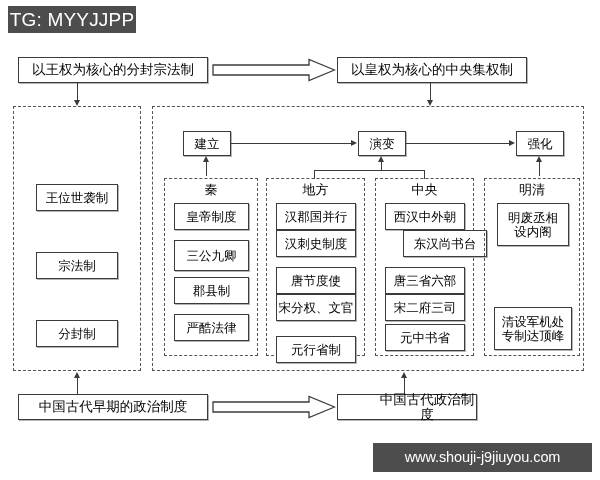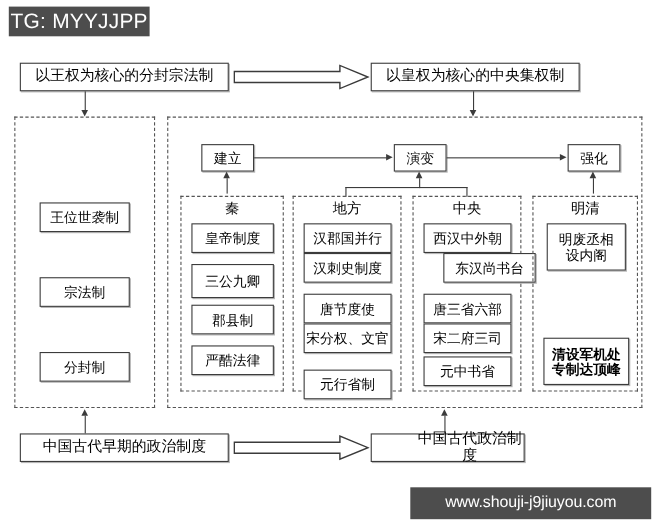--- a/index.html
+++ b/index.html
@@ -184,21 +184,21 @@
   <div class="box" style="left:385px; top:203px; width:80px; height:27px;">西汉中外朝</div>
   <div class="box" style="left:385px; top:230px; width:84px; height:27px;margin-left:18px;">东汉尚书台</div>
   <div class="box" style="left:385px; top:267px; width:80px; height:27px;">唐三省六部</div>
   <div class="box" style="left:385px; top:294px; width:80px; height:27px;">宋二府三司</div>
   <div class="box" style="left:385px; top:324px; width:80px; height:27px;">元中书省</div>
 
   <div class="dashed" style="left:484px; top:178px; width:96px; height:178px;"></div>
   <div class="col-title" style="left:484px; top:181px; width:96px;">明清</div>
   <div class="box" style="left:497px; top:203px; width:72px; height:43px;">明废丞相
 设内阁</div>
-  <div class="box" style="left:494px; top:307px; width:78px; height:43px;font-weight:bold;">清设军机处
+  <div class="box" style="left:494px; top:307px; width:78px; height:43px;">清设军机处
 专制达顶峰</div>
 
   <div class="line-v" style="left:77px; top:378px; height:17px;"></div>
   <div class="arrow-up" style="left:74px; top:372px;"></div>
 
   <div class="line-v" style="left:404px; top:378px; height:17px;"></div>
   <div class="arrow-up" style="left:401px; top:372px;"></div>
 
   <div class="box big" style="left:18px; top:394px; width:190px; height:26px;">中国古代早期的政治制度</div>
 

